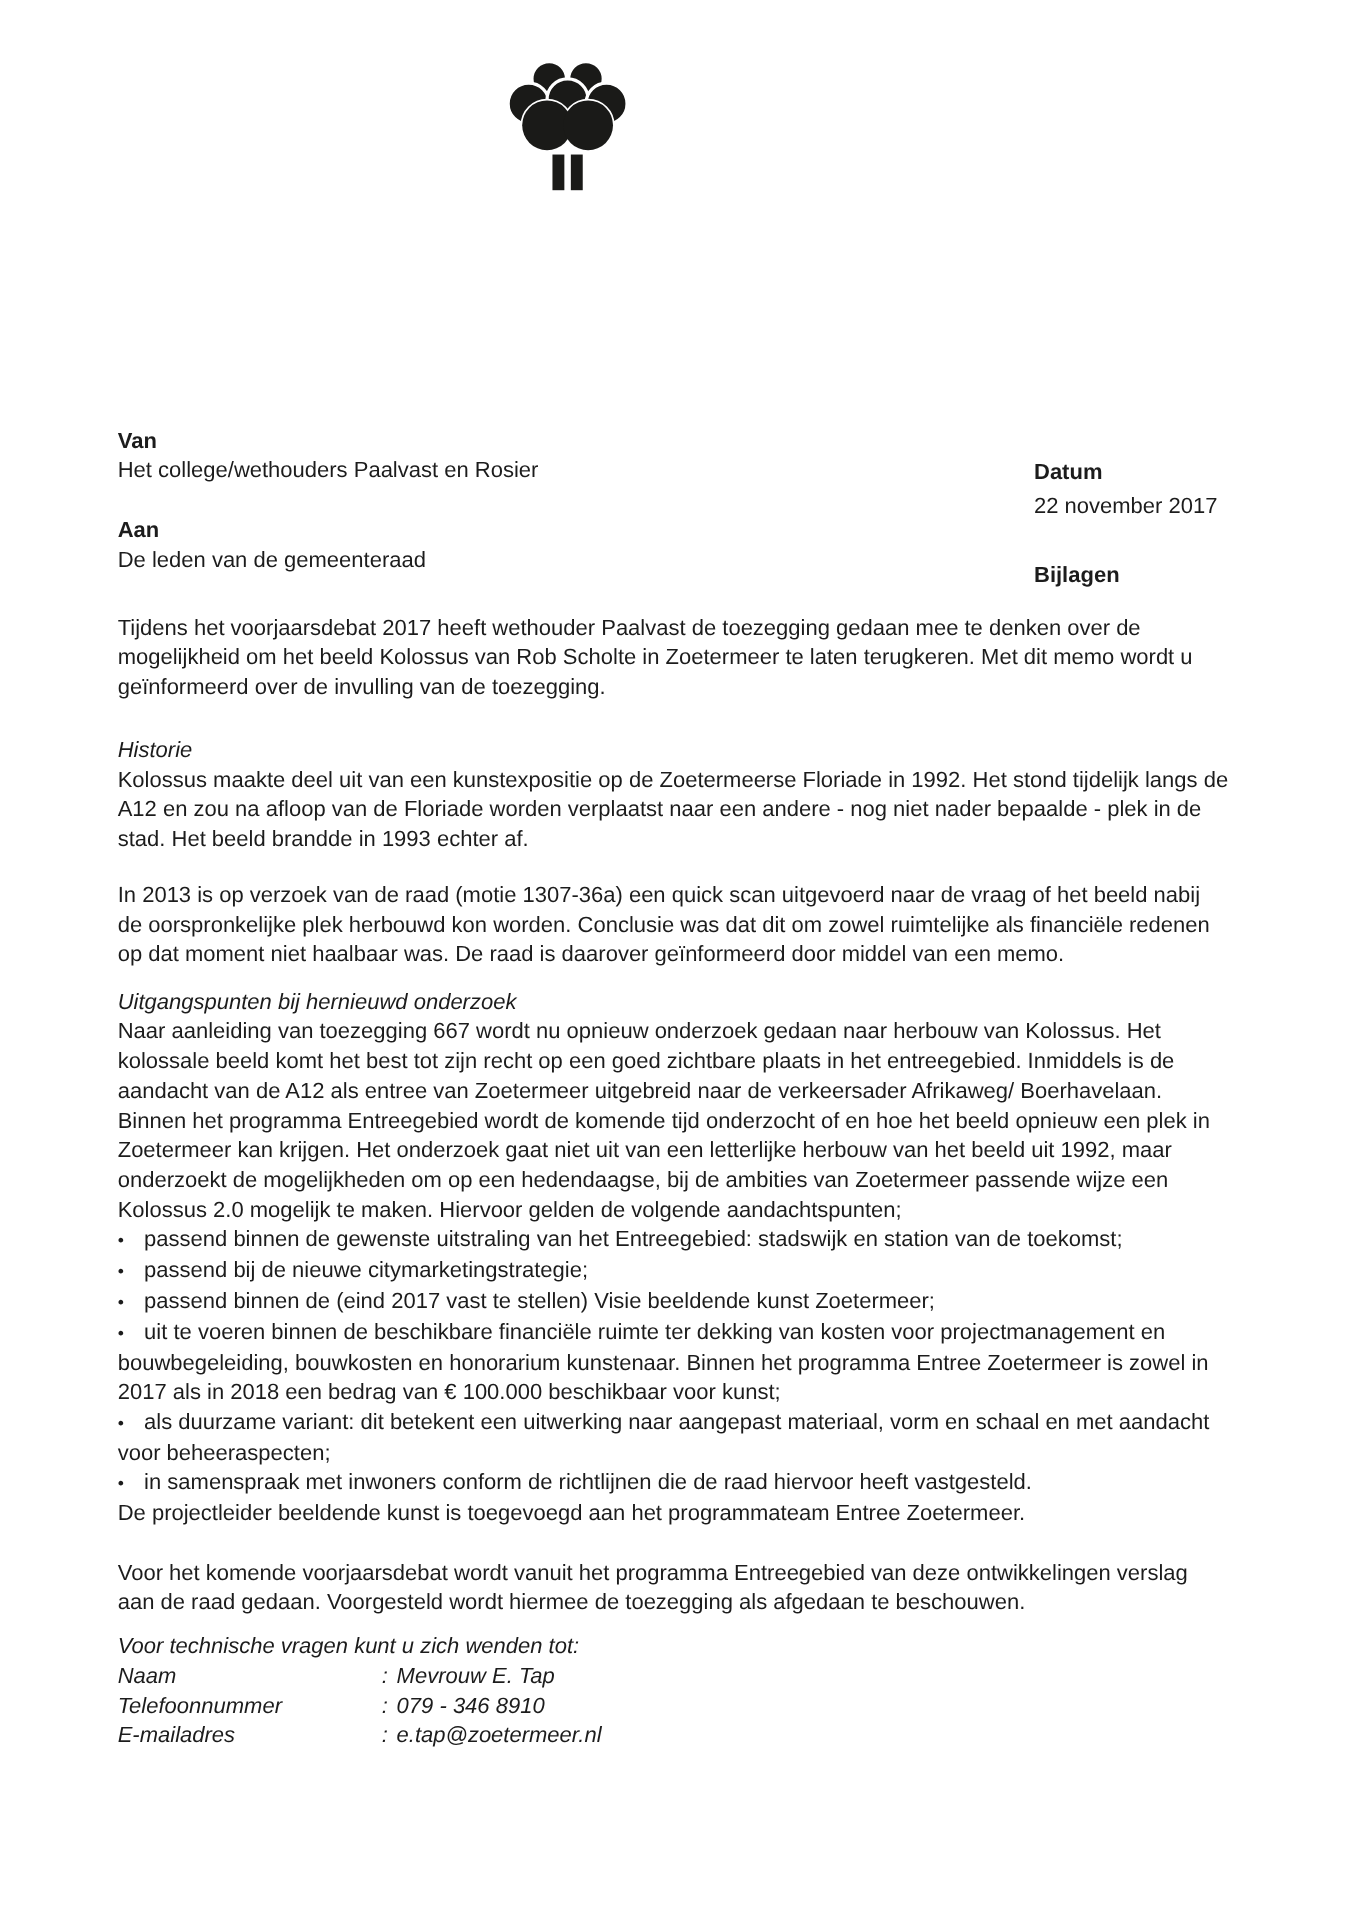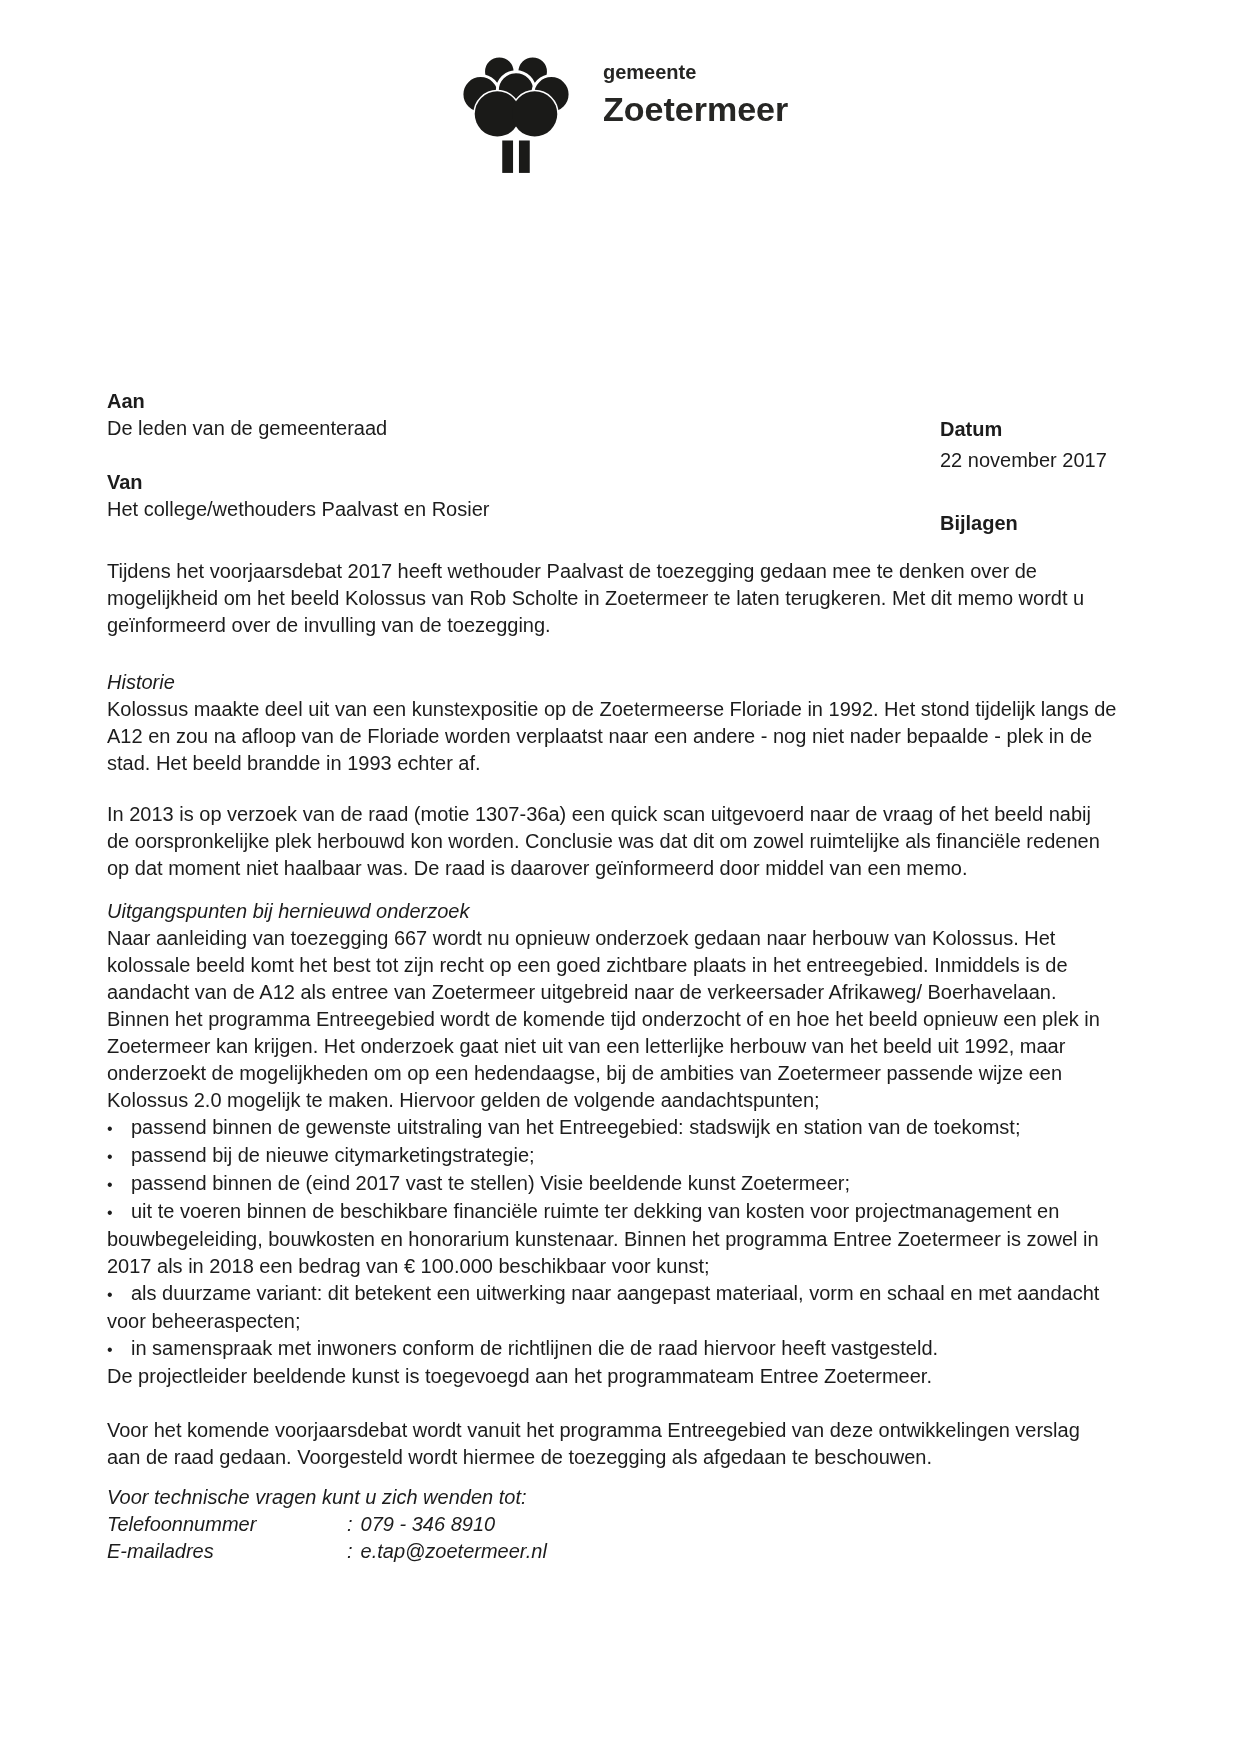--- a/index.html
+++ b/index.html
@@ -97,35 +97,31 @@
         <circle cx="39" cy="66" r="23"></circle>
         <circle cx="77" cy="66" r="23"></circle>
       </g>
       <g fill="#1a1a18" stroke="none">
         <circle cx="39" cy="66" r="23"></circle>
         <circle cx="77" cy="66" r="23"></circle>
         <rect x="44" y="93" width="11" height="33"></rect>
         <rect x="61" y="93" width="11" height="33"></rect>
       </g>
     </svg>
-    <div class="logo-text">
-      <div class="logo-small">gemeente</div>
-      <div class="logo-big">Zoetermeer</div>
-    </div>
   </header>
 
   <section class="meta">
     <div class="meta-left">
       <div class="meta-row">
+        <div class="label">Van</div>
+        <div>Het college/wethouders Paalvast en Rosier</div>
+      </div>
+      <div class="meta-row">
         <div class="label">Aan</div>
         <div>De leden van de gemeenteraad</div>
-      </div>
-      <div class="meta-row">
-        <div class="label">Van</div>
-        <div>Het college/wethouders Paalvast en Rosier</div>
       </div>
     </div>
     <div class="meta-right">
       <div class="label">Datum</div>
       <div class="datum-value">22 november 2017</div>
       <div class="label bijlagen">Bijlagen</div>
     </div>
   </section>
 
 
@@ -162,20 +158,24 @@
       <span class="bullet">•</span><span>in samenspraak met inwoners conform de richtlijnen die de raad hiervoor heeft vastgesteld.</span>
     </div>
     <p class="para">De projectleider beeldende kunst is toegevoegd aan het programmateam Entree Zoetermeer.</p>
   </div>
 
   <p class="para closing">Voor het komende voorjaarsdebat wordt vanuit het programma Entreegebied van deze ontwikkelingen verslag aan de raad gedaan. Voorgesteld wordt hiermee de toezegging als afgedaan te beschouwen.</p>
 
   <section class="contact">
     <div>Voor technische vragen kunt u zich wenden tot:</div>
     <div class="contact-row">
+      <div class="c-label">Naam</div>
+      <div class="c-value"><span class="c-colon">:</span><span>Mevrouw E. Tap</span></div>
+    </div>
+    <div class="contact-row">
       <div class="c-label">Telefoonnummer</div>
       <div class="c-value"><span class="c-colon">:</span><span>079 - 346 8910</span></div>
     </div>
     <div class="contact-row">
       <div class="c-label">E-mailadres</div>
       <div class="c-value"><span class="c-colon">:</span><span>e.tap@zoetermeer.nl</span></div>
     </div>
   </section>
 
 </div>

